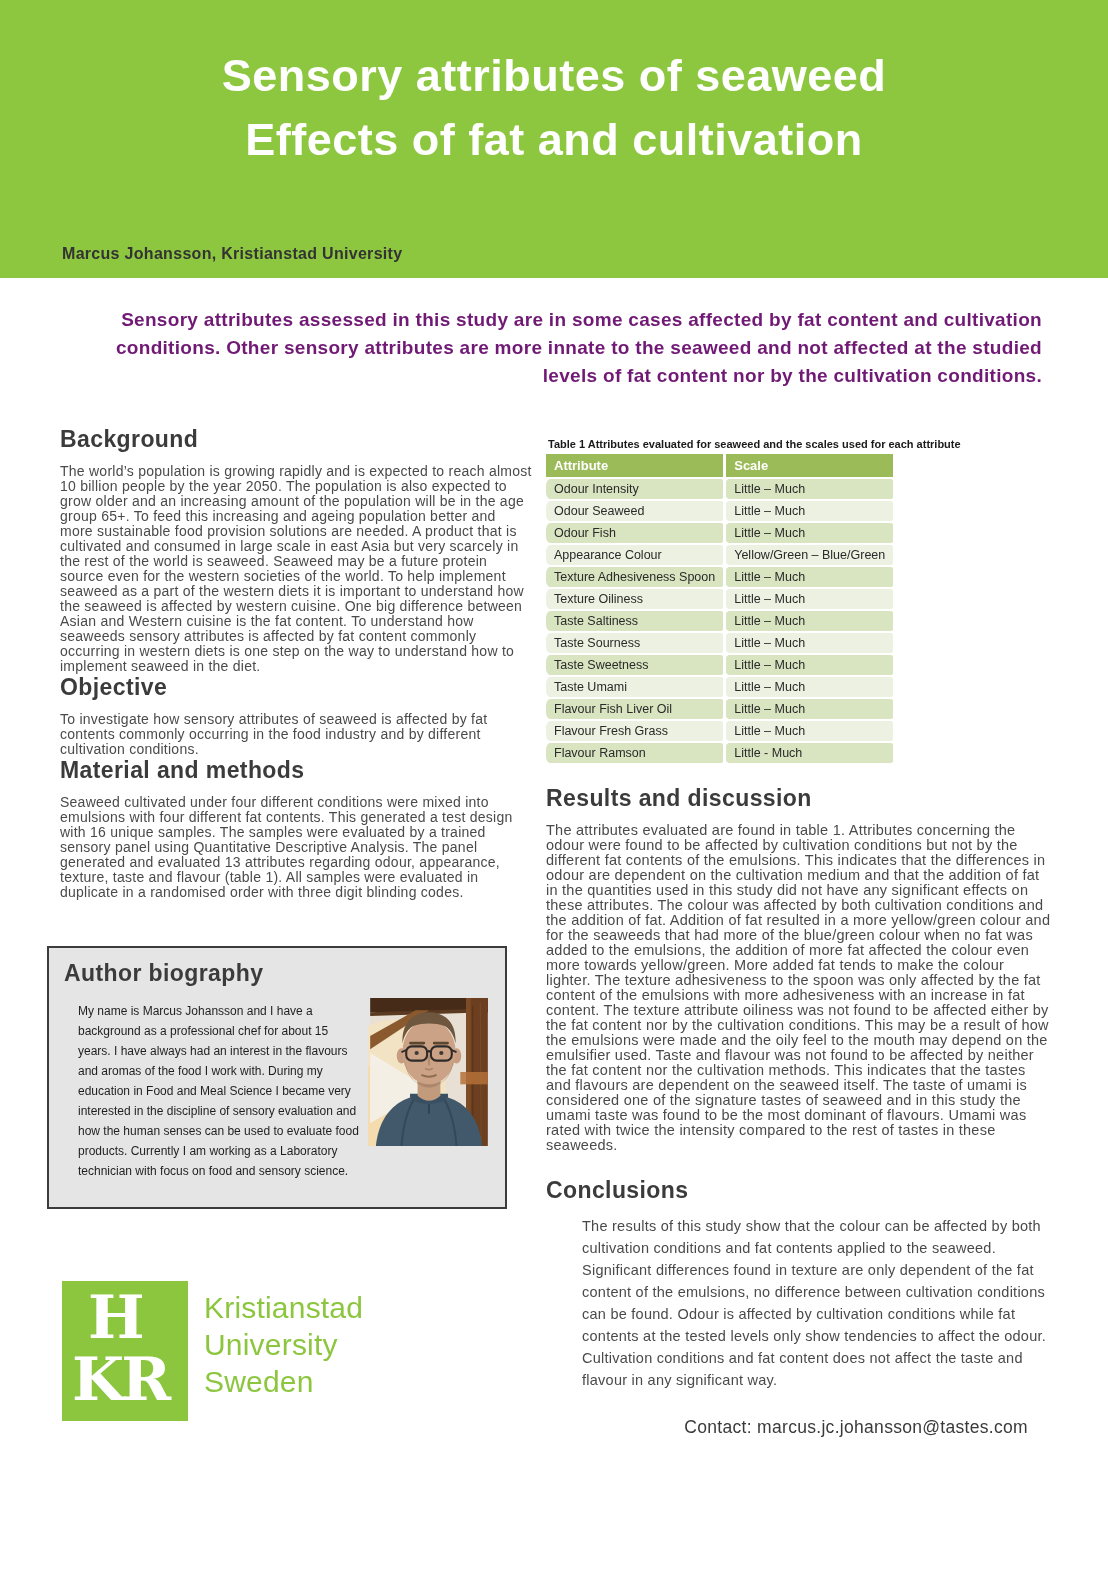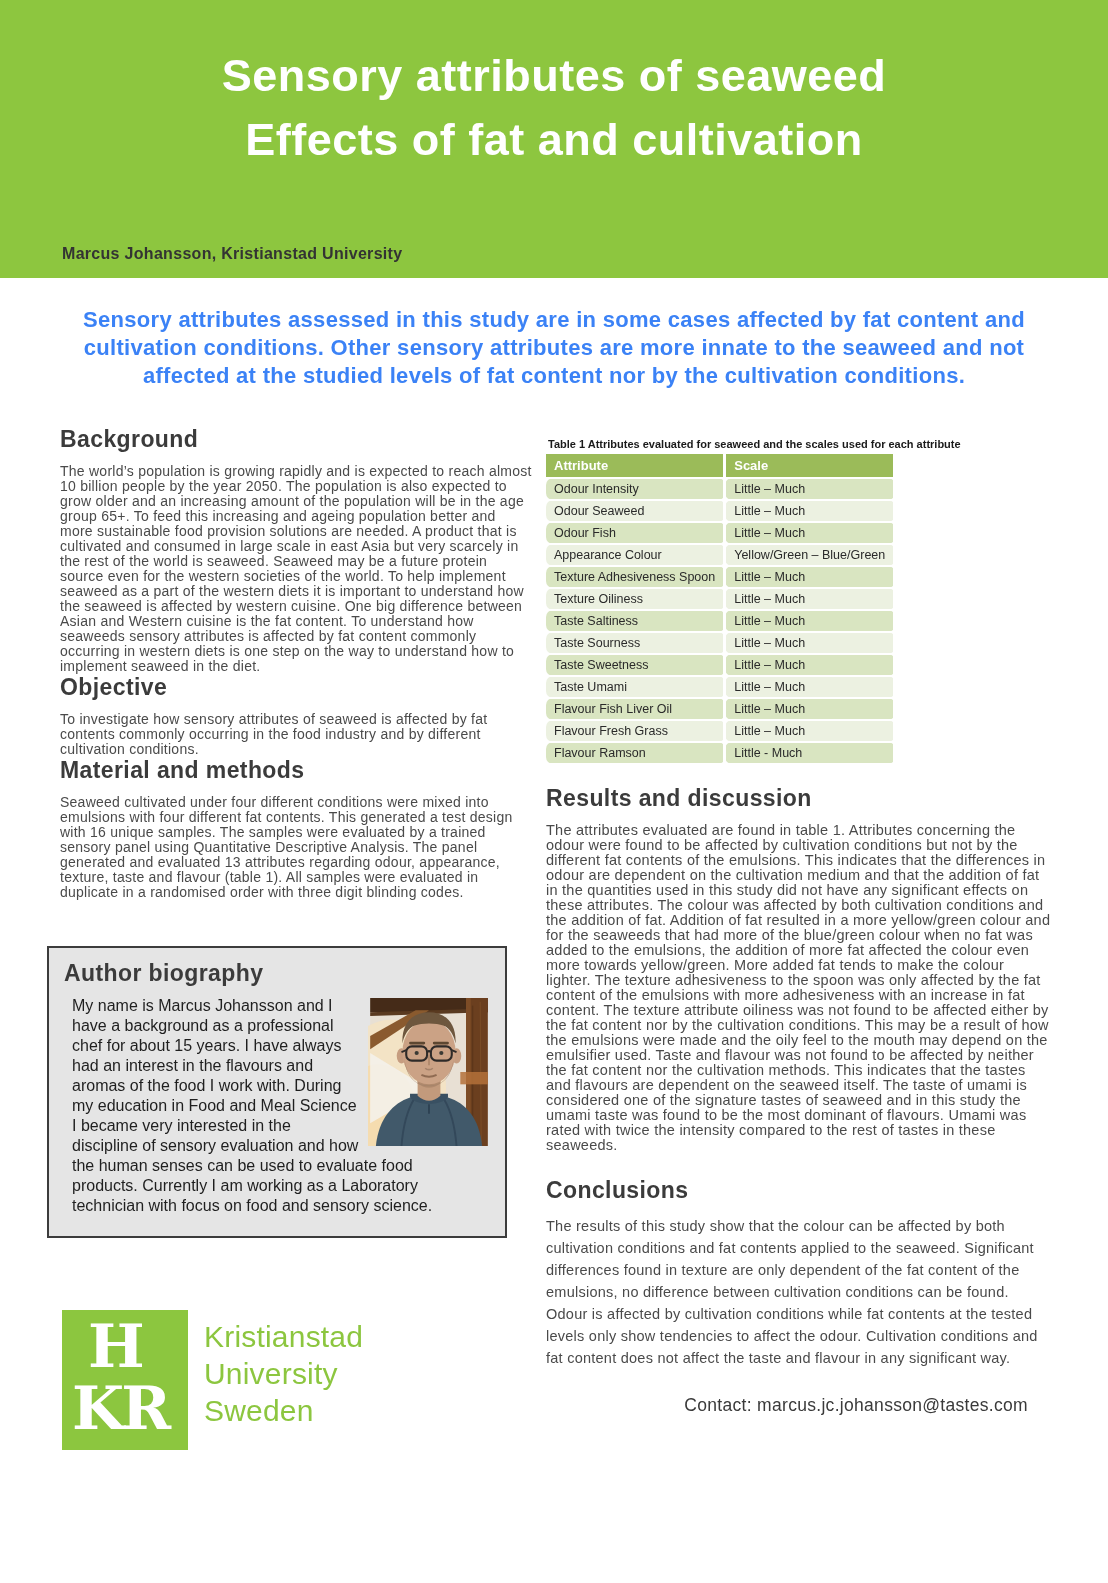--- a/index.html
+++ b/index.html
@@ -22,21 +22,21 @@
 
   
   .banner{position:absolute;top:0;left:0;width:1108px;height:278px;background:var(--banner-green);}
   .banner-titles{padding-top:44px;text-align:center;color:#ffffff;font-weight:bold;}
   .title-line{font-size:45px;line-height:64px;letter-spacing:0.5px;}
   .banner-author{position:absolute;left:62px;bottom:15px;font-size:16px;font-weight:bold;color:#333333;letter-spacing:0.3px;}
 
   
   .intro{
     position:absolute;top:306px;left:66px;width:976px;
-    text-align:center;font-size:22px;font-weight:bold;color:#3b82f6;
+    text-align:right;font-size:19px;font-weight:bold;color:#701a75;
     line-height:28px;letter-spacing:0.3px;
   }
 
   
   .col-left{position:absolute;left:60px;top:426px;width:472px;}
   .col-right{position:absolute;left:546px;top:438px;width:506px;}
 
   h2.sec{font-size:23px;font-weight:bold;color:var(--heading);margin:0 0 11px 0;letter-spacing:0.4px;}
   .body-text{font-size:14px;color:var(--body);line-height:15px;letter-spacing:0.25px;margin:0;}
   .mt{margin-top:26px;}
@@ -54,31 +54,31 @@
     border-right:3px solid #fff;border-bottom:2px solid #fff;
     white-space:nowrap;
     border-radius:7px;
   }
   table.attr tr.odd td{background:var(--row-dark);}
   table.attr tr.even td{background:var(--row-light);}
   table.attr th:first-child,table.attr td:first-child{width:172px;}
 
   .results-block{margin-top:20px;}
   .concl-block{margin-top:24px;}
-  .concl-body{line-height:22px;}
+  .concl-body{line-height:22px;margin-left:36px;}
   .contact-line{margin-top:26px;padding-right:24px;text-align:right;font-size:17.5px;color:#3a3a3a;letter-spacing:0.3px;}
 
   
   .bio-box{
     margin-top:46px;margin-left:-13px;width:460px;
     border:2px solid #3c3c3c;padding:12px 15px 12px 15px;overflow:hidden;background:#e5e5e5;
   }
   .bio-box h2.sec{margin-bottom:9px;}
   .bio-photo{float:right;width:122px;height:148px;margin:2px 0 6px 9px;}
-  .bio-text{font-size:16px;line-height:20px;color:#1f1f1f;margin:8px;}
+  .bio-text{font-size:12px;line-height:20px;color:#1f1f1f;margin:14px;}
 
   
   .logo-row{display:flex;align-items:flex-start;gap:16px;margin-top:72px;margin-left:2px;}
   .logo-square{position:relative;width:126px;height:140px;background:var(--logo-green);flex:0 0 auto;}
   .logo-letter{position:absolute;color:#ffffff;font-family:"DejaVu Serif",serif;font-weight:bold;line-height:1;}
   .logo-h{left:26px;top:6px;font-size:60px;}
   .logo-kr{left:10px;top:68px;font-size:60px;letter-spacing:-3px;}
   .logo-text{color:var(--logo-green);font-size:30px;line-height:37px;margin-top:8px;letter-spacing:0.2px;}
 </style>
 </head>

